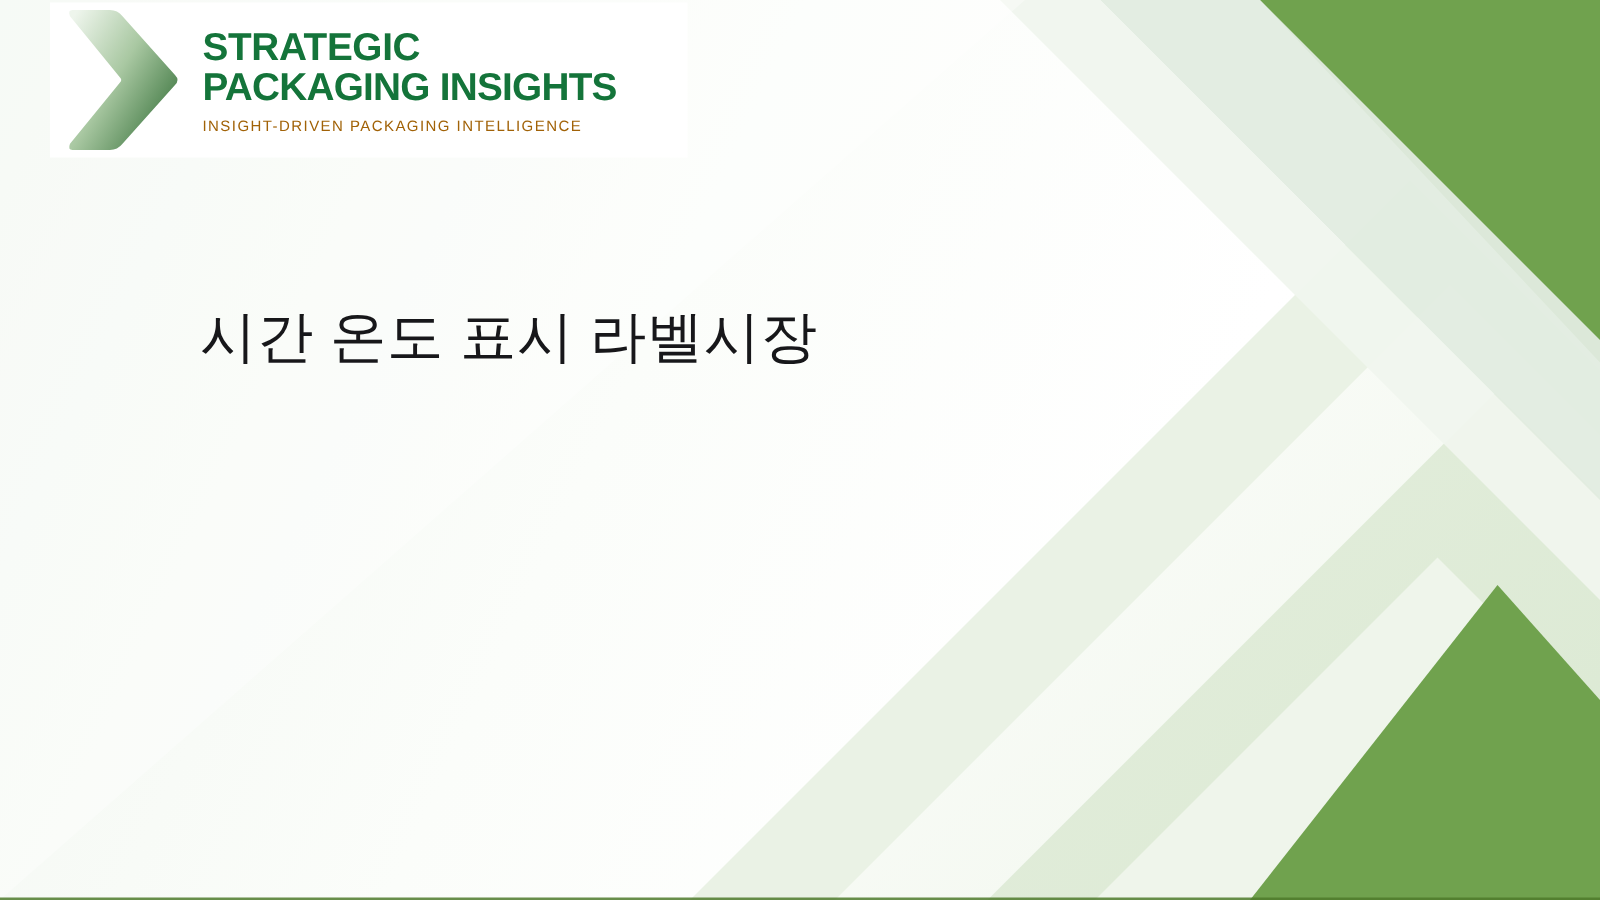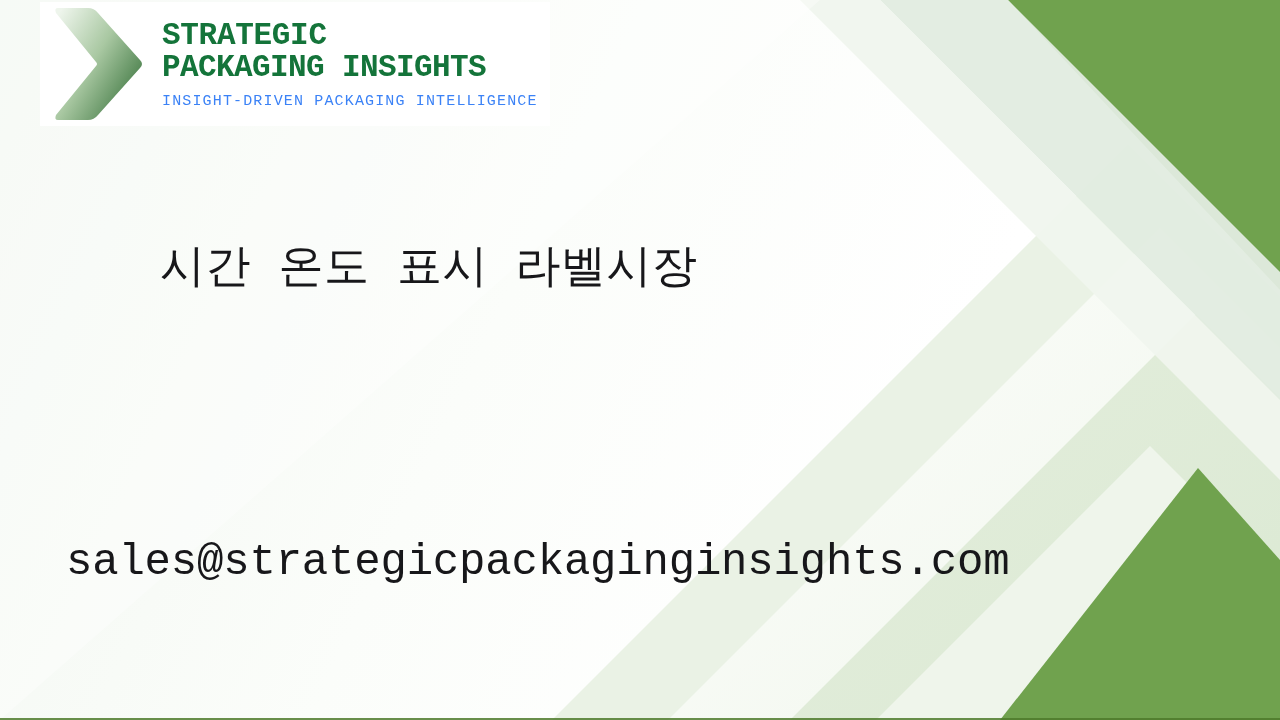--- a/index.html
+++ b/index.html
@@ -10,21 +10,20 @@
   body {
     font-family: "Liberation Sans", sans-serif;
   }
 
   #slide {
     position: relative;
     width: 1280px;
     height: 720px;
     overflow: hidden;
     background: linear-gradient(115deg, #f2f7f1 0%, #fbfdfa 40%, #ffffff 70%, #fbfdfa 100%);
-    font-family: Liberation Mono, monospace;
   }
 
   
   #bg-art {
     position: absolute;
     inset: 0;
     width: 1280px;
     height: 720px;
     pointer-events: none;
   }
@@ -70,22 +69,22 @@
     color: #14743a;
     font-weight: bold;
     font-size: 31px;
     line-height: 1.02;
     letter-spacing: -0.3px;
     white-space: nowrap;
   }
   .logo-line.l2 { letter-spacing: -0.6px; }
   .logo-tagline {
     margin-top: 9px;
-    color: #3b82f6;
-    font-size: 15px;
+    color: #a16207;
+    font-size: 12px;
     letter-spacing: 1.15px;
     white-space: nowrap;
   }
 
   
   #slide-title {
     position: absolute;
     left: 160px;
     top: 243px;
     width: 960px;
@@ -170,15 +169,14 @@
 
     <div class="logo-words">
       <div class="logo-line l1">STRATEGIC</div>
       <div class="logo-line l2">PACKAGING INSIGHTS</div>
       <div class="logo-tagline">INSIGHT-DRIVEN PACKAGING INTELLIGENCE</div>
     </div>
   </div>
 
   <div id="slide-title">시간 온도 표시 라벨시장</div>
 
-  <div id="contact-email">sales@strategicpackaginginsights.com</div>
 
 </div>
 
 </body></html>

